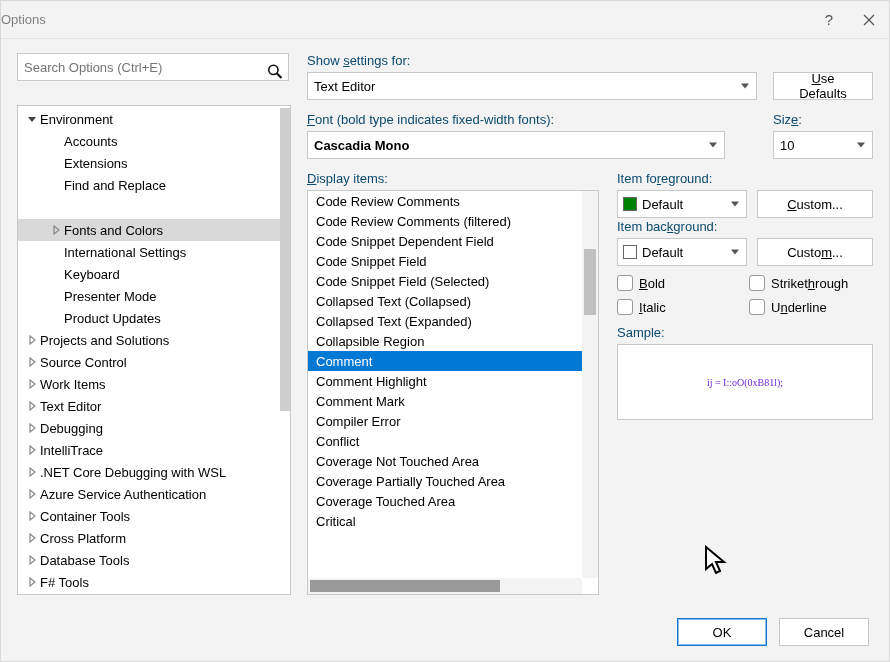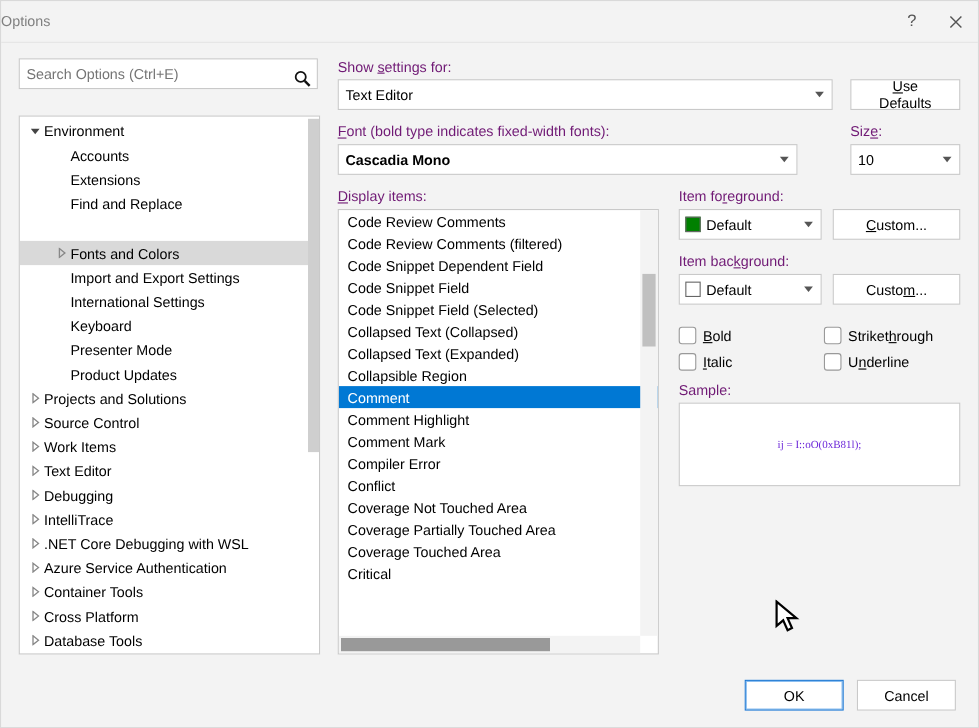--- a/index.html
+++ b/index.html
@@ -15,40 +15,40 @@
   .searchicon { position:absolute; right:6px; top:50%; transform:translateY(-50%); color:#111; }
   .tree { flex:1; margin-top:12px; border:1px solid #c9c9c9; background:#fff; position:relative; overflow:hidden;}
   .tree-inner { position:absolute; inset:0; overflow-y:hidden; padding:2px 0;}
   .tree-scrollbar { position:absolute; right:0; top:2px; width:10px; height:calc(100% - 4px); }
   .tree-thumb { position:absolute; right:0; top:0; width:10px; height:303px; background:#cfcfcf; }
   .node { display:flex; align-items:center; height:22px; padding-right:6px; cursor:default; }
   .node.selected { background:#d9d9d9; }
   .twist { width:16px; display:inline-flex; justify-content:center; }
   .node .label { white-space:nowrap; }
   .rightcol { flex:1; display:flex; flex-direction:column; min-width:0;}
-  .label-row { color:#701a75; margin-bottom:4px; }
+  .label-row { color:#0c4a6e; margin-bottom:4px; }
   .row { display:flex; gap:16px; align-items:center; margin-bottom:12px;}
   select, input[type=text] { border:1px solid #c9c9c9; background:#fff; height:28px; padding:2px 6px; }
   select { appearance:none; padding-right:22px; background-image:none; }
   .select-wrap { position:relative; display:inline-block;}
   .select-wrap::after { content:""; position:absolute; right:8px; top:50%; width:0;height:0;border-left:4px solid transparent;border-right:4px solid transparent;border-top:5px solid #555; transform:translateY(-50%); pointer-events:none;}
   .btn { border:1px solid #c9c9c9; background:#fff; height:28px; padding:0 14px; cursor:default; display:inline-flex; align-items:center; justify-content:center;}
   .btn.primary { border:1px solid #1976d2; box-shadow:0 0 0 1px #8bbef0 inset; }
   .mainsplit { flex:1; display:flex; gap:18px; min-height:0;}
   .itemscol { width:292px; display:flex; flex-direction:column; min-height:0;justify-content:center;}
   .listbox { flex:1; border:1px solid #c9c9c9; background:#fff; position:relative; overflow:hidden;}
   .list-inner { position:absolute; inset:0; overflow:hidden;}
   .list-item { height:20px; padding:1px 8px; display:flex; align-items:center; cursor:default;}
   .list-item.selected { background:#0078d4; color:#fff;}
   .list-scrollbar { position:absolute; right:0; top:0; width:16px; bottom:16px; background:#f3f3f3;}
   .list-sthumb { position:absolute; right:2px; top:58px; width:12px; height:66px; background:#c0c0c0;}
   .list-hscroll { position:absolute; left:0; right:16px; bottom:0; height:16px; background:#f3f3f3;}
   .list-hthumb { position:absolute; left:2px; bottom:2px; height:12px; width:190px; background:#999;}
   .propscol { flex:1; display:flex; flex-direction:column;}
-  .proprow { display:flex; gap:10px; margin-bottom:12px; align-items:center;}
+  .proprow { display:flex; gap:10px; margin-bottom:1px; align-items:center;}
   .colorbox { width:14px; height:14px; border:1px solid #666; margin-right:4px; display:inline-block; vertical-align:middle;}
   .checks { display:grid; grid-template-columns:1fr 1fr; gap:8px 8px; margin:8px 0 10px 0;}
   .chk { display:flex; align-items:center; gap:6px;}
   .chk .box { width:16px; height:16px; border:1px solid #999; border-radius:3px; background:#fff;}
   .sample { border:1px solid #c9c9c9; background:#fff; flex:0 0 76px; display:flex; align-items:center; justify-content:center; font-family:Liberation Serif, serif; color:#6d28d9; font-size:10px; font-weight:500;}
   .buttonbar { height:58px; display:flex; justify-content:flex-end; align-items:center; gap:12px; padding:0 20px;}
   .buttonbar .btn { width:90px; height:28px;}
   .cursor-arrow { position:absolute; left:704px; top:545px; pointer-events:none;}
   .u { text-decoration:underline; text-decoration-thickness:1px;}
   .bold { font-weight:600;}
@@ -105,24 +105,20 @@
               <span class="twist"></span>
               <span class="label">Find and Replace</span>
             </div>
             <div class="node selected" style="padding-left: 30px; margin-top: 23px;">
               <span class="twist">
                 <svg width="10" height="10" viewBox="0 0 10 10">
                   <path d="M3 1 L8 5 L3 9 Z" fill="none" stroke="#888" stroke-width="1.2"></path>
                 </svg>
               </span>
               <span class="label">Fonts and Colors</span>
-            </div>
-            <div class="node" style="padding-left: 30px;">
-              <span class="twist"></span>
-              <span class="label">Import and Export Settings</span>
             </div>
             <div class="node" style="padding-left: 30px;">
               <span class="twist"></span>
               <span class="label">International Settings</span>
             </div>
             <div class="node" style="padding-left: 30px;">
               <span class="twist"></span>
               <span class="label">Keyboard</span>
             </div>
             <div class="node" style="padding-left: 30px;">

